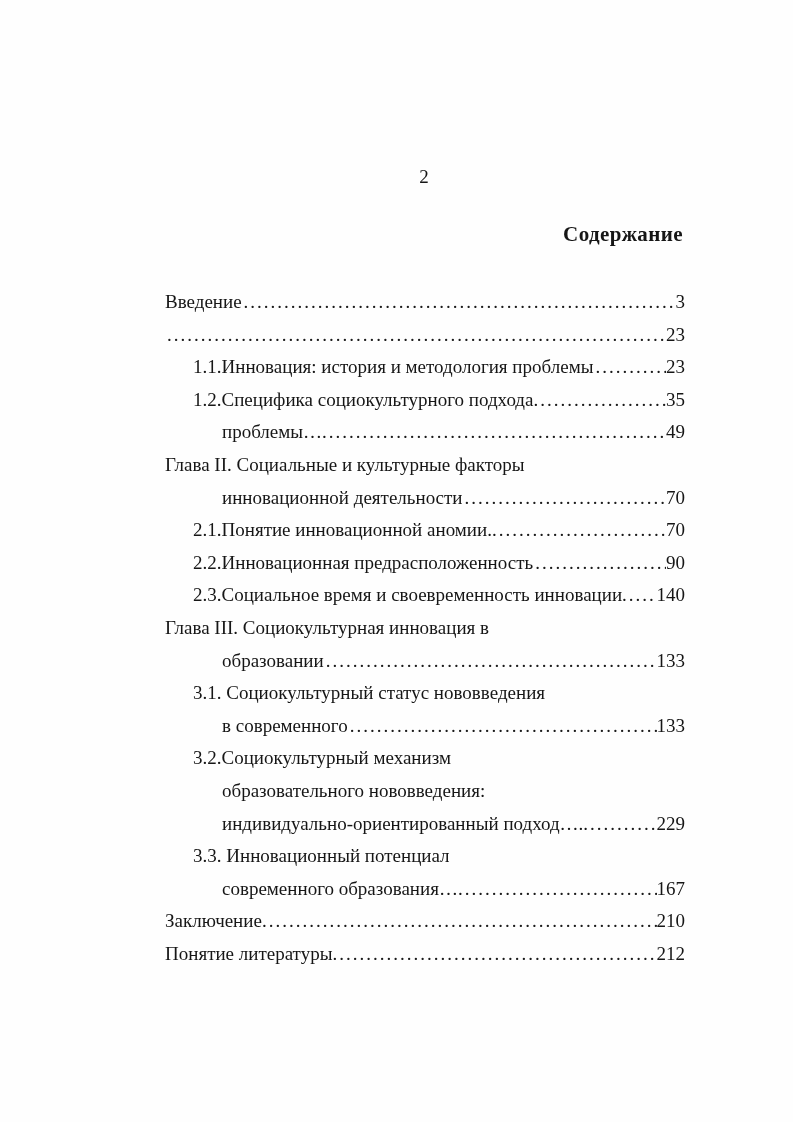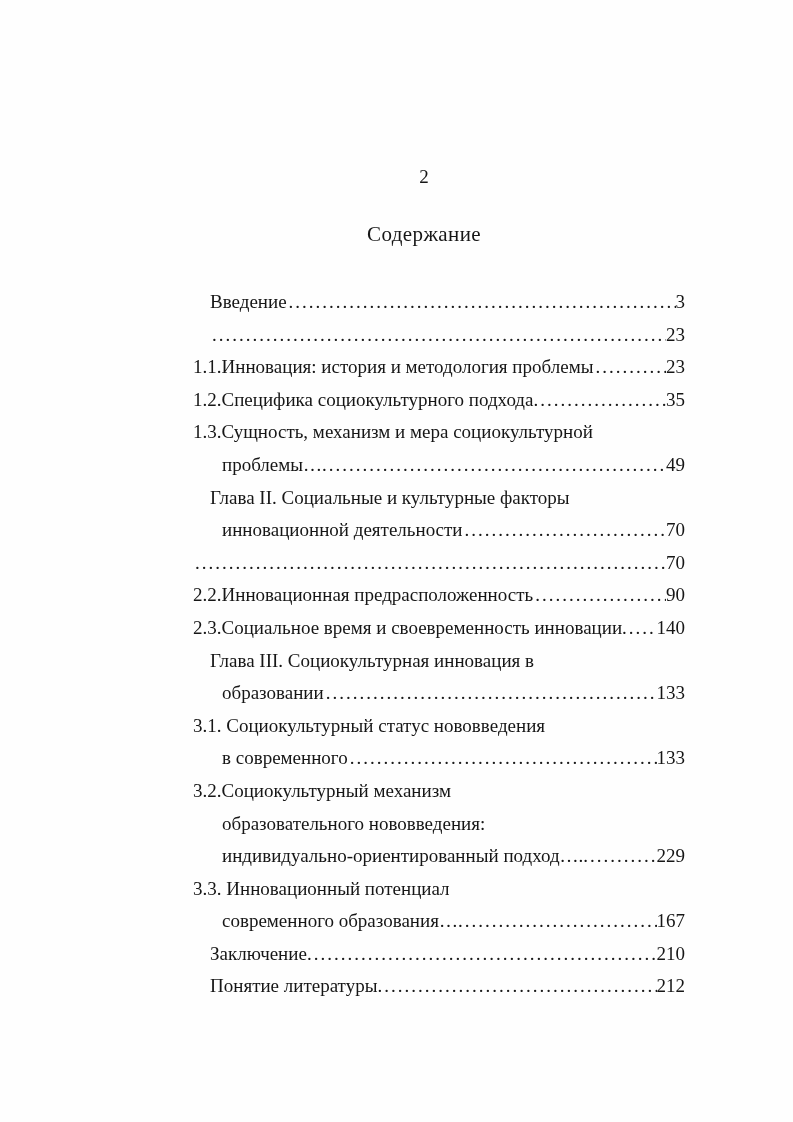--- a/index.html
+++ b/index.html
@@ -23,40 +23,40 @@
     left: 165px;
     width: 518px;
     text-align: center;
     font-size: 19px;
   }
   .doc-title {
     position: absolute;
     top: 222px;
     left: 165px;
     width: 518px;
-    text-align: center;
+    text-align: right;
     font-size: 21px;
-    font-weight: normal;
+    font-weight: bold;
     letter-spacing: 0.4px;
   }
   .toc {
     position: absolute;
     top: 291px;
     left: 165px;
     width: 520px;
   }
   .toc-line {
     display: flex;
     align-items: baseline;
     height: 32.6px;
     font-size: 19px;
     white-space: nowrap;
     overflow: hidden;
   }
-  .indent-0 { padding-left: 0; margin-left: 45px; }
+  .indent-0 { padding-left: 0; }
   .indent-1 { padding-left: 28px; }
   .indent-2 { padding-left: 57px; }
   .toc-text {
     flex: 0 0 auto;
   }
   .toc-leader {
     flex: 1 1 auto;
     overflow: hidden;
     white-space: nowrap;
     letter-spacing: 2px;
@@ -89,41 +89,37 @@
       <div class="toc-line indent-1">
     <span class="toc-text">1.1.Инновация: история и методология проблемы</span>
     <span class="toc-leader">........................................................................................................................................................................................................</span>
     <span class="toc-page">23</span>
   </div>
       <div class="toc-line indent-1">
     <span class="toc-text">1.2.Специфика социокультурного подхода.</span>
     <span class="toc-leader">........................................................................................................................................................................................................</span>
     <span class="toc-page">35</span>
   </div>
-      <div class="toc-line indent-1">
-    <span class="toc-text">1.3.Сущность, механизм и мера социокультурной</span>
-    <span class="toc-leader"></span>
-    <span class="toc-page"></span>
-  </div>
       <div class="toc-line indent-2">
     <span class="toc-text">проблемы….</span>
     <span class="toc-leader">........................................................................................................................................................................................................</span>
     <span class="toc-page">49</span>
   </div>
       <div class="toc-line indent-0">
     <span class="toc-text">Глава II. Социальные и культурные факторы</span>
     <span class="toc-leader"></span>
     <span class="toc-page"></span>
   </div>
       <div class="toc-line indent-2">
     <span class="toc-text">инновационной деятельности</span>
     <span class="toc-leader">........................................................................................................................................................................................................</span>
     <span class="toc-page">70</span>
   </div>
       <div class="toc-line indent-1">
+    <span class="toc-text">2.1.Понятие инновационной аномии..</span>
     <span class="toc-leader">........................................................................................................................................................................................................</span>
     <span class="toc-page">70</span>
   </div>
       <div class="toc-line indent-1">
     <span class="toc-text">2.2.Инновационная предрасположенность</span>
     <span class="toc-leader">........................................................................................................................................................................................................</span>
     <span class="toc-page">90</span>
   </div>
       <div class="toc-line indent-1">
     <span class="toc-text">2.3.Социальное время и своевременность инновации.</span>

